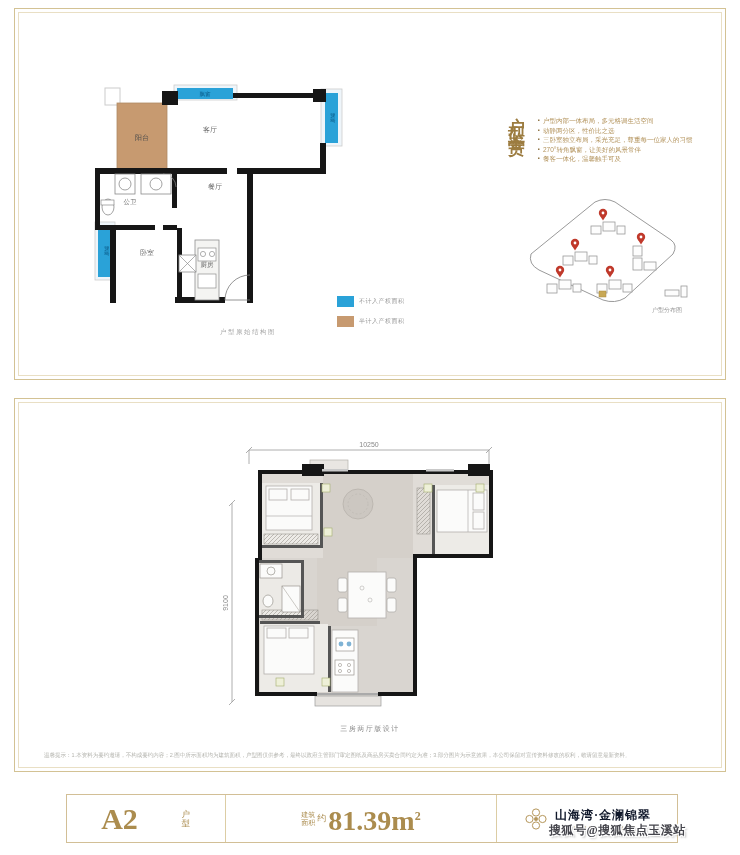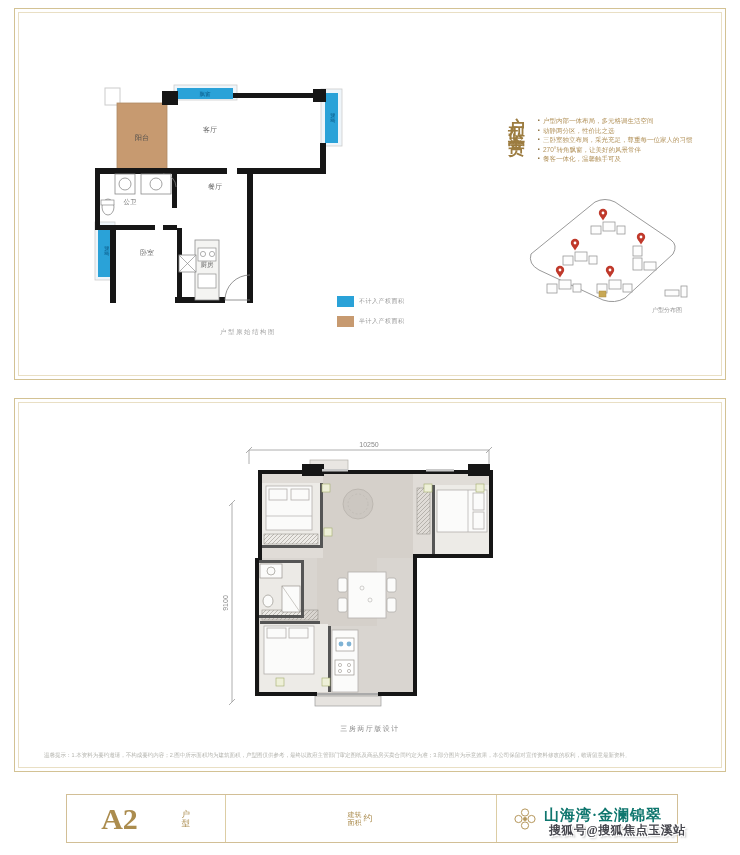--- a/index.html
+++ b/index.html
@@ -34,21 +34,21 @@
   .big-gold{font-family:"Liberation Serif",serif;font-weight:700;color:#ab8c4e;}
   .unit-code{font-size:30px;line-height:30px;}
   .stack2{width:10px;margin-left:3px;font-size:8.5px;line-height:9px;color:#ab8c4e;text-align:center;}
   .area-stack{font-size:7px;line-height:8px;color:#ab8c4e;text-align:center;margin-right:2px;}
   .area-stack span{display:block;}
   .approx{font-size:9px;color:#ab8c4e;margin-right:2px;}
   .area-val{font-size:28px;line-height:28px;}
   .area-val sup{font-size:12px;}
   .brand{display:flex;align-items:center;}
   .brand-txt{margin-left:6px;text-align:center;}
-  .brand-cn{font-family:"Liberation Serif",serif;font-weight:700;font-size:15px;color:#0f766e;letter-spacing:1px;}
+  .brand-cn{font-family:"Liberation Serif",serif;font-weight:700;font-size:12px;color:#0f172a;letter-spacing:1px;}
   .brand-en{font-size:4.5px;letter-spacing:3px;color:#bba268;margin-top:2px;}
   .watermark{position:absolute;left:549px;top:822px;font-family:"Liberation Serif",serif;
              font-weight:700;font-size:12px;letter-spacing:0.5px;color:#45454c;white-space:nowrap;
              text-shadow:1px 1px 0 #fff,-1px -1px 0 #fff,1px -1px 0 #fff,-1px 1px 0 #fff,2px 2px 2px rgba(60,60,60,.35);}
 </style>
 </head>
 <body>
 
 <div id="page">
 
@@ -321,20 +321,21 @@
     <div class="fcell f1">
       <span class="big-gold unit-code">A2</span>
       <span class="stack2" style="word-break:break-all;margin-left:43px;">户型</span>
     </div>
     <div class="fcell f2">
       <span class="area-stack">
         <span>建筑</span>
         <span>面积</span>
       </span>
       <span class="approx">约</span>
+      <span class="big-gold area-val"><span>81.39m</span><sup>2</sup></span>
     </div>
     <div class="fcell f3">
       <div class="brand">
         <svg width="26" height="26" viewBox="0 0 26 26" style="position:static;">
           <g stroke="#b5965a" fill="none" stroke-width="1">
             <circle cx="13" cy="6.5" r="3.6"></circle>
               <circle cx="6.5" cy="13" r="3.6"></circle>
             <circle cx="19.5" cy="13" r="3.6"></circle>
               <circle cx="13" cy="19.5" r="3.6"></circle>
           </g>

